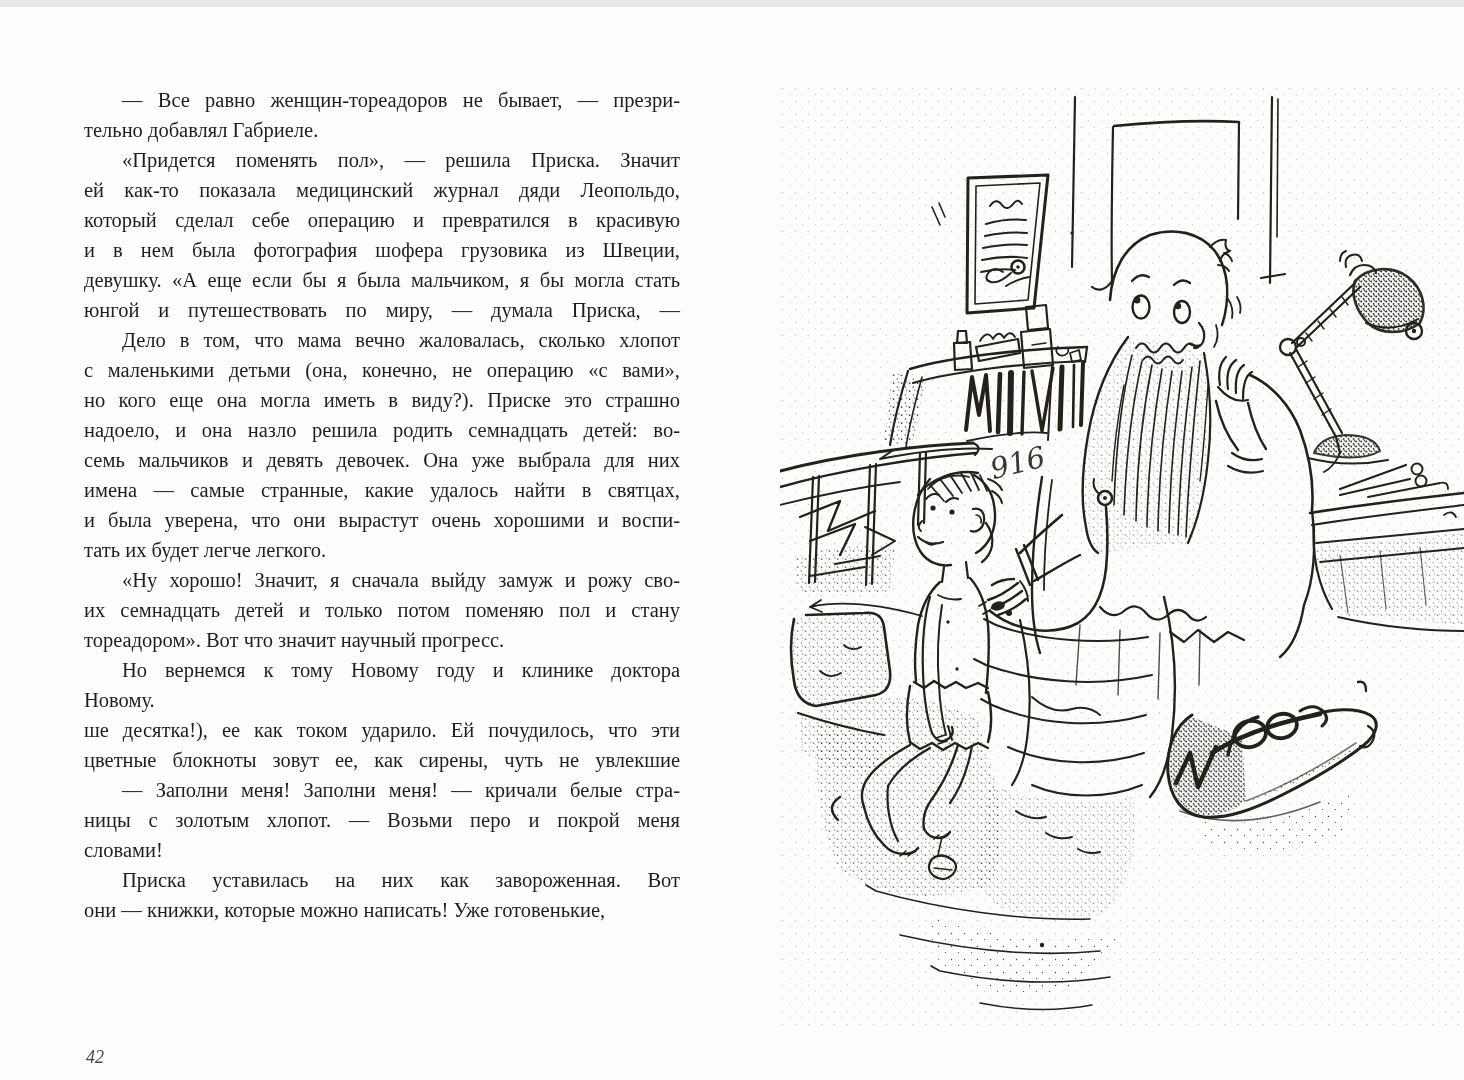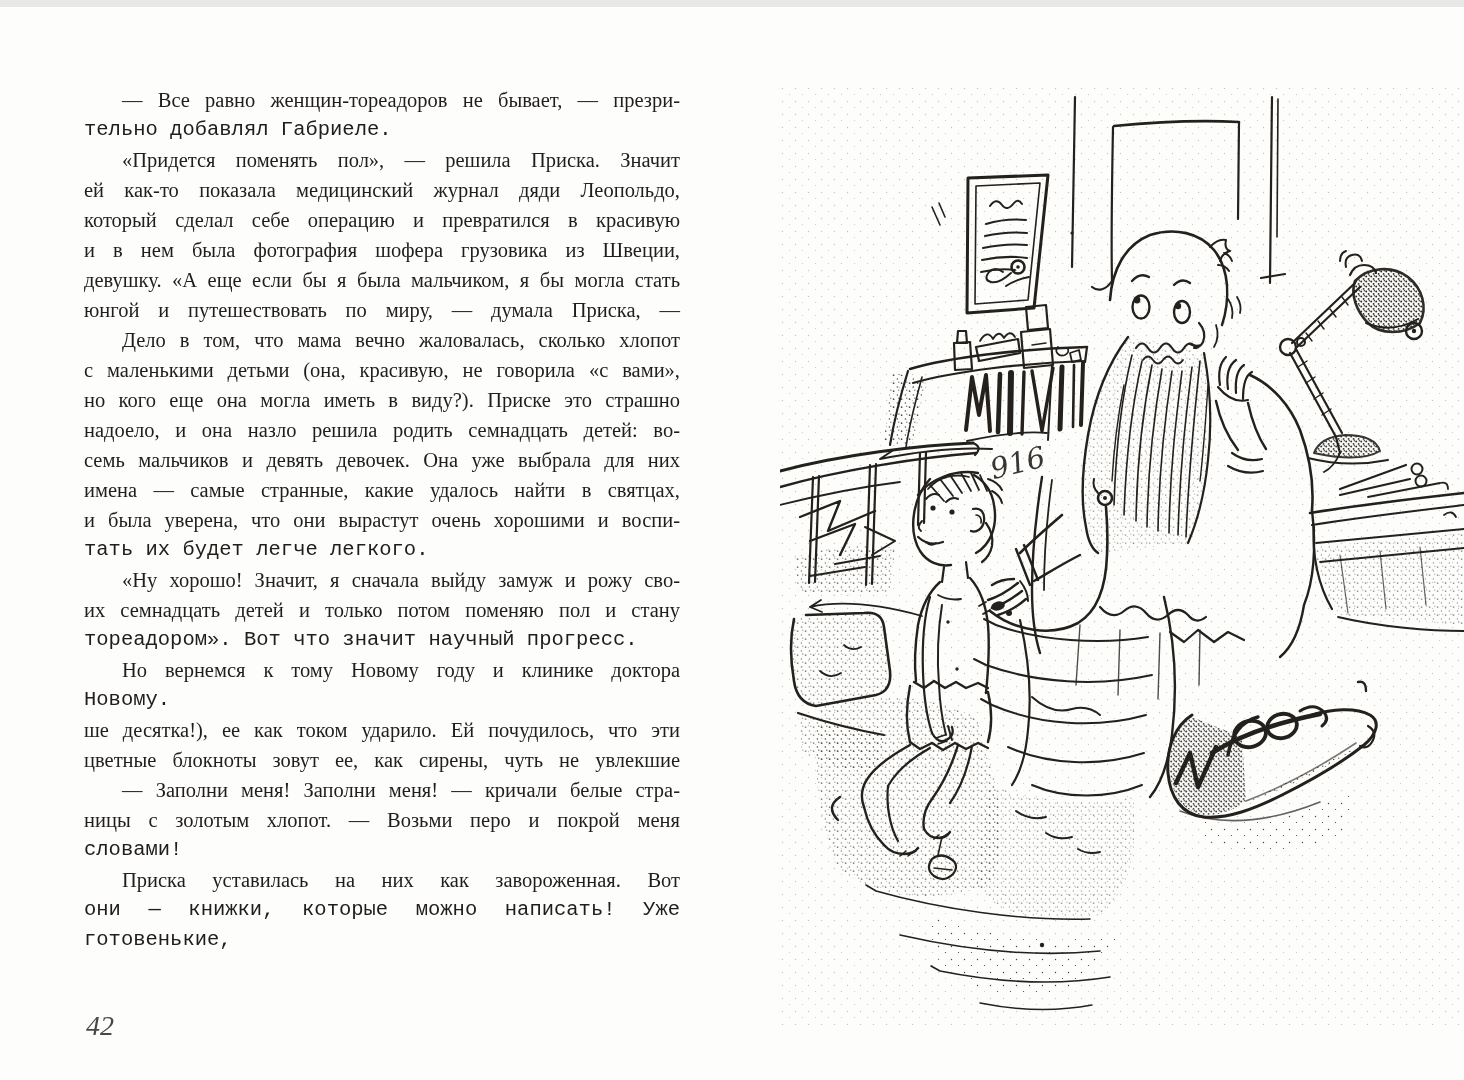--- a/index.html
+++ b/index.html
@@ -5,42 +5,42 @@
 <style>
   html,body{margin:0;padding:0;background:#e8e8e6}
   .page{
     position:relative;width:1464px;height:1080px;margin:7px auto;
     background:var(--paper,#fdfdfc);overflow:hidden;
     font-family:"Liberation Serif","DejaVu Serif",serif;color:var(--text,#1f1d1b);
   }
   .textcol{position:absolute;left:84px;top:78px;width:596px;font-size:20.5px;line-height:30px;}
   .line{height:30px;text-align:justify;text-align-last:justify;}
   .line.first{text-indent:38px;}
-  .line.last{text-align-last:left;font-family:Liberation Mono, monospace;}
-  .pagenum{position:absolute;left:86px;top:1003px;font-style:italic;font-size:28px;color:#474747;}
+  .line.last{text-align-last:left;}
+  .pagenum{position:absolute;left:86px;top:1040px;font-style:italic;font-size:18px;color:#474747;}
   .illo{position:absolute;left:780px;top:78px;width:684px;height:940px;}
   .ink path,.ink line,.ink circle,.ink ellipse{vector-effect:non-scaling-stroke}
   .hand-text{font-family:"DejaVu Serif",serif;font-style:italic;font-size:29px;fill:var(--ink,#24201c);opacity:.9}
 </style>
 </head>
 <body>
 
 <div class="page">
 
   <div class="textcol">
       <div class="line first">— Все равно женщин-тореадоров не бывает, — презри-</div>
       <div class="line last">тельно добавлял Габриеле.</div>
       <div class="line first">«Придется поменять пол», — решила Приска. Значит</div>
       <div class="line">ей как-то показала медицинский журнал дяди Леопольдо,</div>
       <div class="line">который сделал себе операцию и превратился в красивую</div>
       <div class="line">и в нем была фотография шофера грузовика из Швеции,</div>
       <div class="line">девушку. «А еще если бы я была мальчиком, я бы могла стать</div>
       <div class="line">юнгой и путешествовать по миру, — думала Приска, —</div>
       <div class="line first">Дело в том, что мама вечно жаловалась, сколько хлопот</div>
-      <div class="line">с маленькими детьми (она, красивую, не говорила «с вами»,</div>
+      <div class="line">с маленькими детьми (она, конечно, не операцию «с вами»,</div>
       <div class="line">но кого еще она могла иметь в виду?). Приске это страшно</div>
       <div class="line">надоело, и она назло решила родить семнадцать детей: во-</div>
       <div class="line">семь мальчиков и девять девочек. Она уже выбрала для них</div>
       <div class="line">имена — самые странные, какие удалось найти в святцах,</div>
       <div class="line">и была уверена, что они вырастут очень хорошими и воспи-</div>
       <div class="line last">тать их будет легче легкого.</div>
       <div class="line first">«Ну хорошо! Значит, я сначала выйду замуж и рожу сво-</div>
       <div class="line">их семнадцать детей и только потом поменяю пол и стану</div>
       <div class="line last">тореадором». Вот что значит научный прогресс.</div>
       <div class="line first">Но вернемся к тому Новому году и клинике доктора</div>

